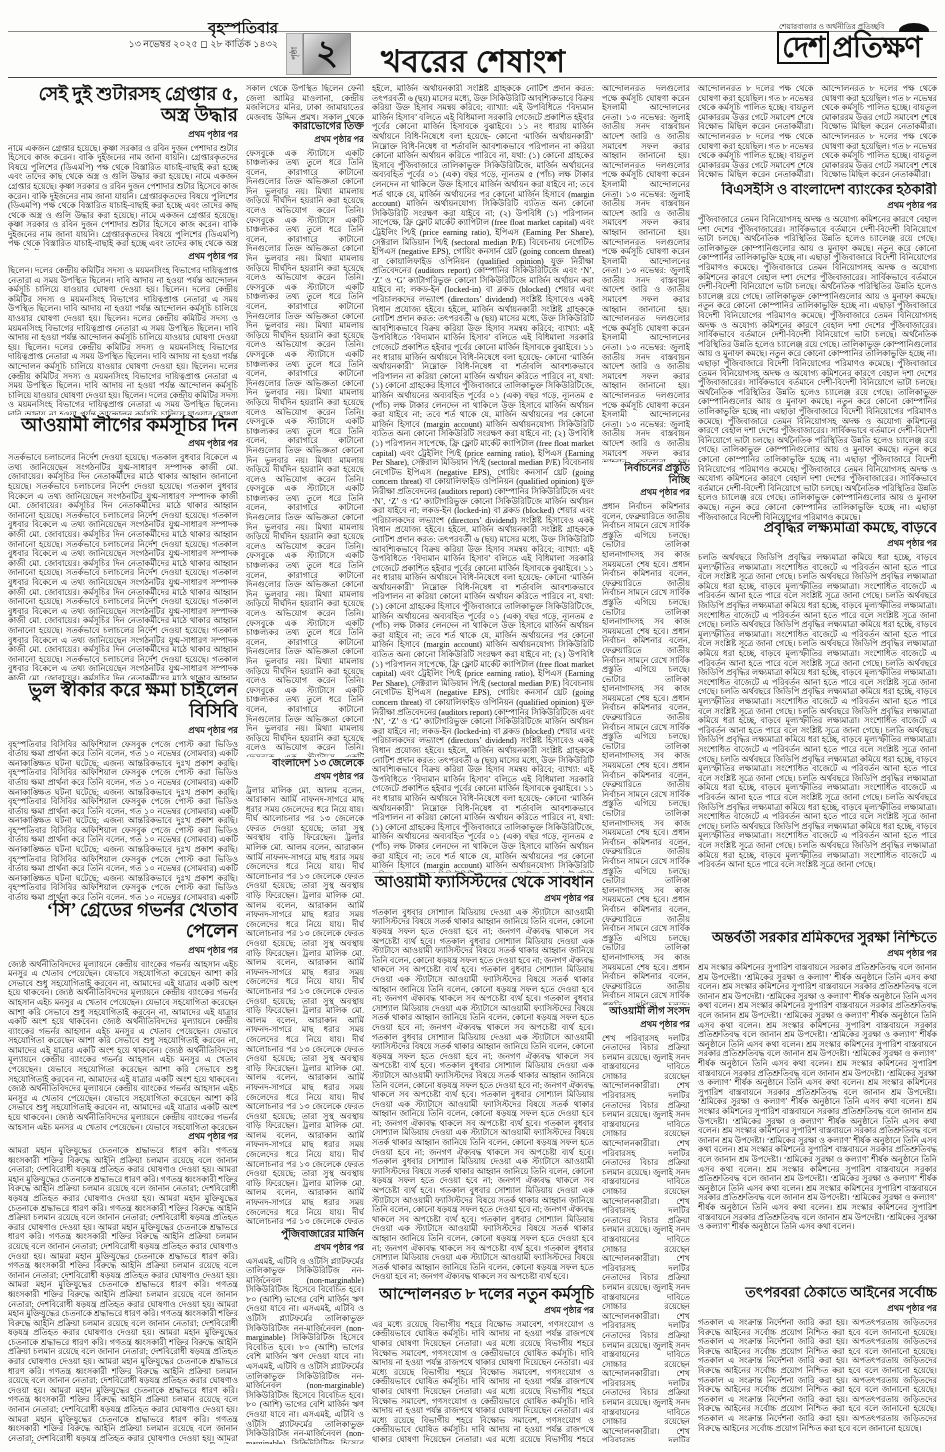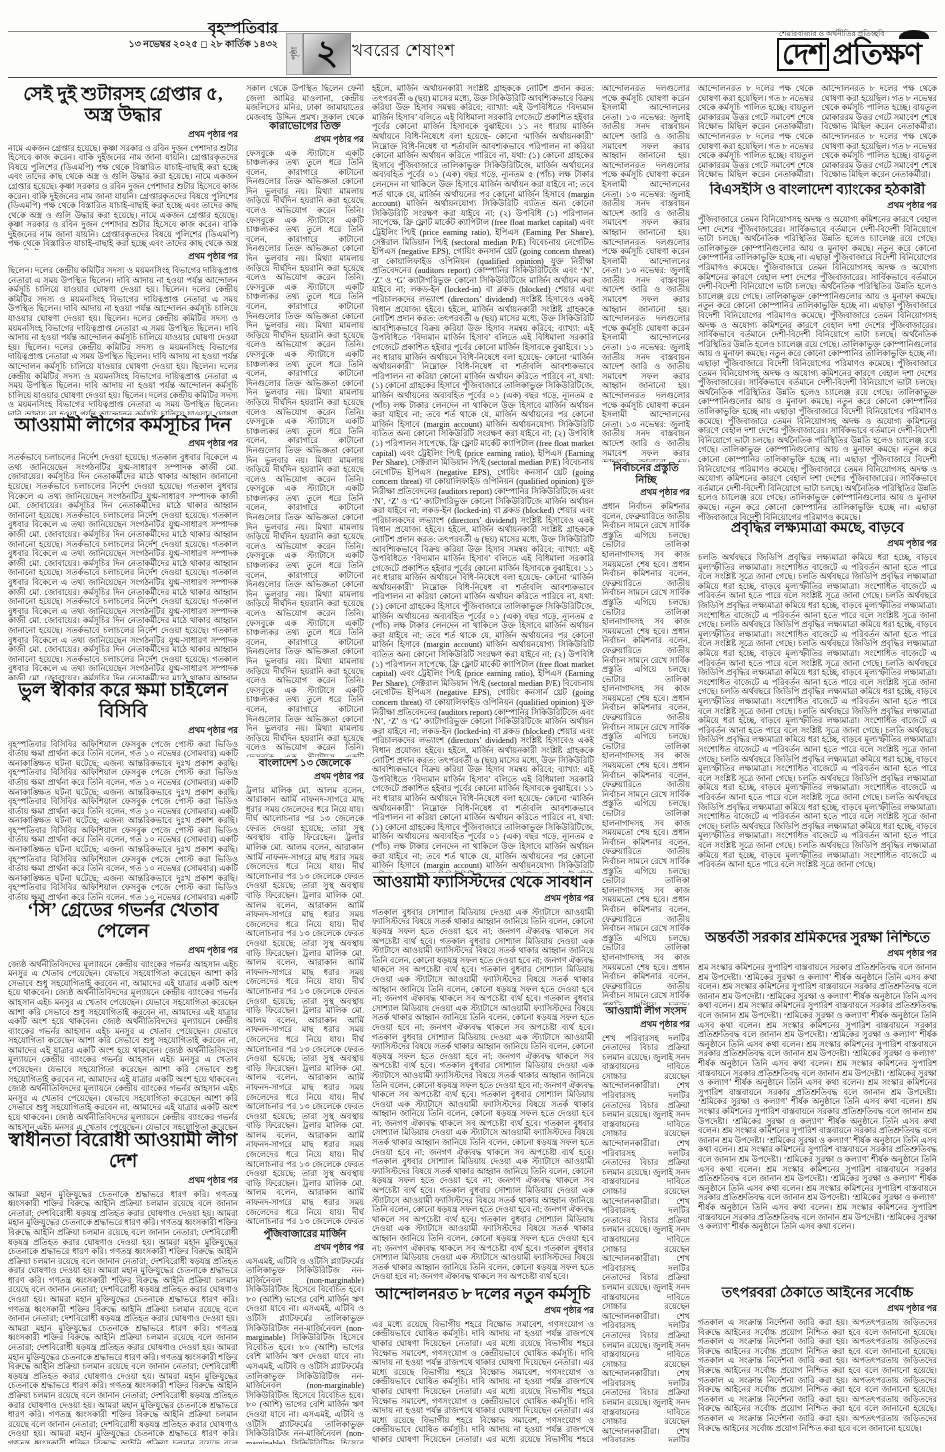--- a/index.html
+++ b/index.html
@@ -6,47 +6,47 @@
   .page{
     position:relative;width:945px;height:1452px;margin:0 auto;
     background:#fdfdfb;color:#151515;overflow:hidden;
     font-family:"Liberation Serif","DejaVu Serif",serif;
   }
   
   .rule-top{position:absolute;left:8px;right:8px;top:31px;border-top:1px solid #8a8a8a;}
   .rule-bot{position:absolute;left:8px;right:8px;top:77px;border-top:1.5px solid #444;}
   .dateblock{position:absolute;left:10px;top:20px;width:268px;text-align:right;line-height:1.15;}
   .weekday{font-weight:bold;font-size:15px;}
-  .dateline{font-size:9.5px;color:#222;margin-top:2px;font-weight:bold;}
+  .dateline{font-size:9.5px;color:#222;margin-top:2px;}
   .pagebox{position:absolute;left:286px;top:33px;height:42px;display:flex;}
   .pageword{
     writing-mode:vertical-rl;transform:rotate(180deg);
     font-size:8px;background:#d9d9d9;color:#333;border:1px solid #aaa;
     padding:1px;display:flex;align-items:center;justify-content:center;
   }
   .pagenum{
     width:46px;display:flex;align-items:center;justify-content:center;
     background:linear-gradient(135deg,#e8e8e8 0%,#9a9a9a 55%,#cfcfcf 100%);
     border:1px solid #888;font-size:34px;font-weight:bold;color:#111;
   }
-  .section-title{position:absolute;left:352px;top:37px;font-size:17px;font-weight:normal;letter-spacing:.5px;}
-  .masthead{position:absolute;right:10px;top:30px;width:172px;text-align:center;}
+  .section-title{position:absolute;left:352px;top:37px;font-size:31px;font-weight:bold;letter-spacing:.5px;padding-left:29px;}
+  .masthead{position:absolute;right:10px;top:23px;width:172px;text-align:center;}
   .masthead .tagline{font-size:7.5px;color:#222;text-align:left;padding-left:16px;line-height:1;}
   .masthead .flag{position:absolute;right:6px;top:0;width:30px;height:9px;background:#111;border-radius:60% 60% 0 0/100% 100% 0 0;}
   .masthead .title{font-size:29px;font-weight:bold;line-height:1.05;white-space:nowrap;letter-spacing:-1px;}
   .masthead .title .boxed{border:2.5px solid #111;padding:0 3px;margin-right:3px;display:inline-block;line-height:1;}
   
   .col{position:absolute;top:84px;}
   .col-a{left:8px;width:230px;}
   .col-b{left:246px;width:118px;}
   .col-c{left:372px;width:222px;}
   .col-d{left:602px;width:88px;}
   .col-e{left:698px;width:239px;}
   .story{overflow:hidden;box-sizing:border-box;padding-bottom:3px;}
-  .hl{font-weight:bold;text-align:center;margin:0 0 1px 0;line-height:1.15;}
+  .hl{font-weight:bold;text-align:right;margin:0 0 1px 0;line-height:1.15;}
   .col-a .hl{font-size:18.5px;}
   .col-b .hl,.col-d .hl{font-size:10px;}
   .col-c .hl{font-size:15.5px;}
   .col-e .hl{font-size:14px;}
   .kicker{font-size:8.5px;font-weight:bold;text-align:right;margin:0 0 2px 0;}
   .body{
     font-size:8.2px;line-height:9.6px;text-align:justify;margin:0;
     word-break:break-word;color:#101010;
   }
   .twocol .body{column-count:2;column-gap:8px;}
@@ -92,21 +92,20 @@
       <h2 class="hl">ভুল স্বীকার করে ক্ষমা চাইলেন বিসিবি</h2>
       <div class="kicker">প্রথম পৃষ্ঠার পর</div>
       <p class="body">বৃহস্পতিবার বিসিবির অফিশিয়াল ফেসবুক পেজে পোস্ট করা ভিডিও বার্তায় ক্ষমা প্রার্থনা করে তিনি বলেন, গত ১০ নভেম্বর (সোমবার) একটি অনাকাঙ্ক্ষিত ঘটনা ঘটেছে; এজন্য আন্তরিকভাবে দুঃখ প্রকাশ করছি। বৃহস্পতিবার বিসিবির অফিশিয়াল ফেসবুক পেজে পোস্ট করা ভিডিও বার্তায় ক্ষমা প্রার্থনা করে তিনি বলেন, গত ১০ নভেম্বর (সোমবার) একটি অনাকাঙ্ক্ষিত ঘটনা ঘটেছে; এজন্য আন্তরিকভাবে দুঃখ প্রকাশ করছি। বৃহস্পতিবার বিসিবির অফিশিয়াল ফেসবুক পেজে পোস্ট করা ভিডিও বার্তায় ক্ষমা প্রার্থনা করে তিনি বলেন, গত ১০ নভেম্বর (সোমবার) একটি অনাকাঙ্ক্ষিত ঘটনা ঘটেছে; এজন্য আন্তরিকভাবে দুঃখ প্রকাশ করছি। বৃহস্পতিবার বিসিবির অফিশিয়াল ফেসবুক পেজে পোস্ট করা ভিডিও বার্তায় ক্ষমা প্রার্থনা করে তিনি বলেন, গত ১০ নভেম্বর (সোমবার) একটি অনাকাঙ্ক্ষিত ঘটনা ঘটেছে; এজন্য আন্তরিকভাবে দুঃখ প্রকাশ করছি। বৃহস্পতিবার বিসিবির অফিশিয়াল ফেসবুক পেজে পোস্ট করা ভিডিও বার্তায় ক্ষমা প্রার্থনা করে তিনি বলেন, গত ১০ নভেম্বর (সোমবার) একটি অনাকাঙ্ক্ষিত ঘটনা ঘটেছে; এজন্য আন্তরিকভাবে দুঃখ প্রকাশ করছি। বৃহস্পতিবার বিসিবির অফিশিয়াল ফেসবুক পেজে পোস্ট করা ভিডিও বার্তায় ক্ষমা প্রার্থনা করে তিনি বলেন, গত ১০ নভেম্বর (সোমবার) একটি অনাকাঙ্ক্ষিত ঘটনা ঘটেছে; এজন্য আন্তরিকভাবে দুঃখ প্রকাশ করছি। বৃহস্পতিবার বিসিবির অফিশিয়াল ফেসবুক পেজে পোস্ট করা ভিডিও বার্তায় ক্ষমা প্রার্থনা করে তিনি বলেন, গত ১০ নভেম্বর (সোমবার) একটি অনাকাঙ্ক্ষিত ঘটনা ঘটেছে; এজন্য আন্তরিকভাবে দুঃখ প্রকাশ করছি। বৃহস্পতিবার বিসিবির অফিশিয়াল ফেসবুক পেজে পোস্ট করা ভিডিও বার্তায় ক্ষমা প্রার্থনা করে তিনি বলেন, গত ১০ নভেম্বর (সোমবার) একটি অনাকাঙ্ক্ষিত ঘটনা ঘটেছে; এজন্য আন্তরিকভাবে দুঃখ প্রকাশ করছি।</p>
     </section>
     <section class="story" style="height:230px">
       <h2 class="hl">‘সি’ গ্রেডের গভর্নর খেতাব পেলেন</h2>
       <div class="kicker">প্রথম পৃষ্ঠার পর</div>
       <p class="body">জ্যেষ্ঠ অর্থনীতিবিদদের মূল্যায়নে কেন্দ্রীয় ব্যাংকের গভর্নর আহসান এইচ মনসুর এ খেতাব পেয়েছেন। যেভাবে সহযোগিতা করেছেন আশা করি সেভাবে শুধু সহযোগিতাই করবেন না, আমাদের এই যাত্রার একটি অংশ হয়ে থাকবেন। জ্যেষ্ঠ অর্থনীতিবিদদের মূল্যায়নে কেন্দ্রীয় ব্যাংকের গভর্নর আহসান এইচ মনসুর এ খেতাব পেয়েছেন। যেভাবে সহযোগিতা করেছেন আশা করি সেভাবে শুধু সহযোগিতাই করবেন না, আমাদের এই যাত্রার একটি অংশ হয়ে থাকবেন। জ্যেষ্ঠ অর্থনীতিবিদদের মূল্যায়নে কেন্দ্রীয় ব্যাংকের গভর্নর আহসান এইচ মনসুর এ খেতাব পেয়েছেন। যেভাবে সহযোগিতা করেছেন আশা করি সেভাবে শুধু সহযোগিতাই করবেন না, আমাদের এই যাত্রার একটি অংশ হয়ে থাকবেন। জ্যেষ্ঠ অর্থনীতিবিদদের মূল্যায়নে কেন্দ্রীয় ব্যাংকের গভর্নর আহসান এইচ মনসুর এ খেতাব পেয়েছেন। যেভাবে সহযোগিতা করেছেন আশা করি সেভাবে শুধু সহযোগিতাই করবেন না, আমাদের এই যাত্রার একটি অংশ হয়ে থাকবেন। জ্যেষ্ঠ অর্থনীতিবিদদের মূল্যায়নে কেন্দ্রীয় ব্যাংকের গভর্নর আহসান এইচ মনসুর এ খেতাব পেয়েছেন। যেভাবে সহযোগিতা করেছেন আশা করি সেভাবে শুধু সহযোগিতাই করবেন না, আমাদের এই যাত্রার একটি অংশ হয়ে থাকবেন। জ্যেষ্ঠ অর্থনীতিবিদদের মূল্যায়নে কেন্দ্রীয় ব্যাংকের গভর্নর আহসান এইচ মনসুর এ খেতাব পেয়েছেন। যেভাবে সহযোগিতা করেছেন আশা করি সেভাবে শুধু সহযোগিতাই করবেন না, আমাদের এই যাত্রার একটি অংশ হয়ে থাকবেন। জ্যেষ্ঠ অর্থনীতিবিদদের মূল্যায়নে কেন্দ্রীয় ব্যাংকের গভর্নর আহসান এইচ মনসুর এ খেতাব পেয়েছেন। যেভাবে সহযোগিতা করেছেন আশা করি সেভাবে শুধু সহযোগিতাই করবেন না, আমাদের এই যাত্রার একটি অংশ হয়ে থাকবেন।</p>
     </section>
     <section class="story" style="height:314px">
-      <h2 class="hl">স্বাধীনতা বিরোধী আওয়ামী লীগ দেশ</h2>
       <div class="kicker">প্রথম পৃষ্ঠার পর</div>
       <p class="body">আমরা মহান মুক্তিযুদ্ধের চেতনাকে শ্রদ্ধাভরে ধারণ করি। গণতন্ত্র ধ্বংসকারী শক্তির বিরুদ্ধে আইনি প্রক্রিয়া চলমান রয়েছে বলে জানান নেতারা; দেশবিরোধী ষড়যন্ত্র প্রতিহত করার ঘোষণাও দেওয়া হয়। আমরা মহান মুক্তিযুদ্ধের চেতনাকে শ্রদ্ধাভরে ধারণ করি। গণতন্ত্র ধ্বংসকারী শক্তির বিরুদ্ধে আইনি প্রক্রিয়া চলমান রয়েছে বলে জানান নেতারা; দেশবিরোধী ষড়যন্ত্র প্রতিহত করার ঘোষণাও দেওয়া হয়। আমরা মহান মুক্তিযুদ্ধের চেতনাকে শ্রদ্ধাভরে ধারণ করি। গণতন্ত্র ধ্বংসকারী শক্তির বিরুদ্ধে আইনি প্রক্রিয়া চলমান রয়েছে বলে জানান নেতারা; দেশবিরোধী ষড়যন্ত্র প্রতিহত করার ঘোষণাও দেওয়া হয়। আমরা মহান মুক্তিযুদ্ধের চেতনাকে শ্রদ্ধাভরে ধারণ করি। গণতন্ত্র ধ্বংসকারী শক্তির বিরুদ্ধে আইনি প্রক্রিয়া চলমান রয়েছে বলে জানান নেতারা; দেশবিরোধী ষড়যন্ত্র প্রতিহত করার ঘোষণাও দেওয়া হয়। আমরা মহান মুক্তিযুদ্ধের চেতনাকে শ্রদ্ধাভরে ধারণ করি। গণতন্ত্র ধ্বংসকারী শক্তির বিরুদ্ধে আইনি প্রক্রিয়া চলমান রয়েছে বলে জানান নেতারা; দেশবিরোধী ষড়যন্ত্র প্রতিহত করার ঘোষণাও দেওয়া হয়। আমরা মহান মুক্তিযুদ্ধের চেতনাকে শ্রদ্ধাভরে ধারণ করি। গণতন্ত্র ধ্বংসকারী শক্তির বিরুদ্ধে আইনি প্রক্রিয়া চলমান রয়েছে বলে জানান নেতারা; দেশবিরোধী ষড়যন্ত্র প্রতিহত করার ঘোষণাও দেওয়া হয়। আমরা মহান মুক্তিযুদ্ধের চেতনাকে শ্রদ্ধাভরে ধারণ করি। গণতন্ত্র ধ্বংসকারী শক্তির বিরুদ্ধে আইনি প্রক্রিয়া চলমান রয়েছে বলে জানান নেতারা; দেশবিরোধী ষড়যন্ত্র প্রতিহত করার ঘোষণাও দেওয়া হয়। আমরা মহান মুক্তিযুদ্ধের চেতনাকে শ্রদ্ধাভরে ধারণ করি। গণতন্ত্র ধ্বংসকারী শক্তির বিরুদ্ধে আইনি প্রক্রিয়া চলমান রয়েছে বলে জানান নেতারা; দেশবিরোধী ষড়যন্ত্র প্রতিহত করার ঘোষণাও দেওয়া হয়। আমরা মহান মুক্তিযুদ্ধের চেতনাকে শ্রদ্ধাভরে ধারণ করি। গণতন্ত্র ধ্বংসকারী শক্তির বিরুদ্ধে আইনি প্রক্রিয়া চলমান রয়েছে বলে জানান নেতারা; দেশবিরোধী ষড়যন্ত্র প্রতিহত করার ঘোষণাও দেওয়া হয়। আমরা মহান মুক্তিযুদ্ধের চেতনাকে শ্রদ্ধাভরে ধারণ করি। গণতন্ত্র ধ্বংসকারী শক্তির বিরুদ্ধে আইনি প্রক্রিয়া চলমান রয়েছে বলে জানান নেতারা; দেশবিরোধী ষড়যন্ত্র প্রতিহত করার ঘোষণাও দেওয়া হয়। আমরা মহান মুক্তিযুদ্ধের চেতনাকে শ্রদ্ধাভরে ধারণ করি। গণতন্ত্র ধ্বংসকারী শক্তির বিরুদ্ধে আইনি প্রক্রিয়া চলমান রয়েছে বলে জানান নেতারা; দেশবিরোধী ষড়যন্ত্র প্রতিহত করার ঘোষণাও দেওয়া হয়। আমরা মহান মুক্তিযুদ্ধের চেতনাকে শ্রদ্ধাভরে ধারণ করি। গণতন্ত্র ধ্বংসকারী শক্তির বিরুদ্ধে আইনি প্রক্রিয়া চলমান রয়েছে বলে জানান নেতারা; দেশবিরোধী ষড়যন্ত্র প্রতিহত করার ঘোষণাও দেওয়া হয়।</p>
     </section>
   </div>
 
   <div class="col col-b">
     <section class="story" style="height:36px">
       <p class="body">সকাল থেকে উপস্থিত ছিলেন ফেনী জেলা আমির মাওলানা, কেন্দ্রীয় মজলিসের মনির, ঢাকা জামায়াতের মেজবাহ উদ্দিন প্রমুখ। সকাল থেকে উপস্থিত ছিলেন ফেনী জেলা আমির মাওলানা, কেন্দ্রীয় মজলিসের মনির, ঢাকা জামায়াতের মেজবাহ উদ্দিন প্রমুখ।</p>
     </section>
     <section class="story" style="height:637px">

